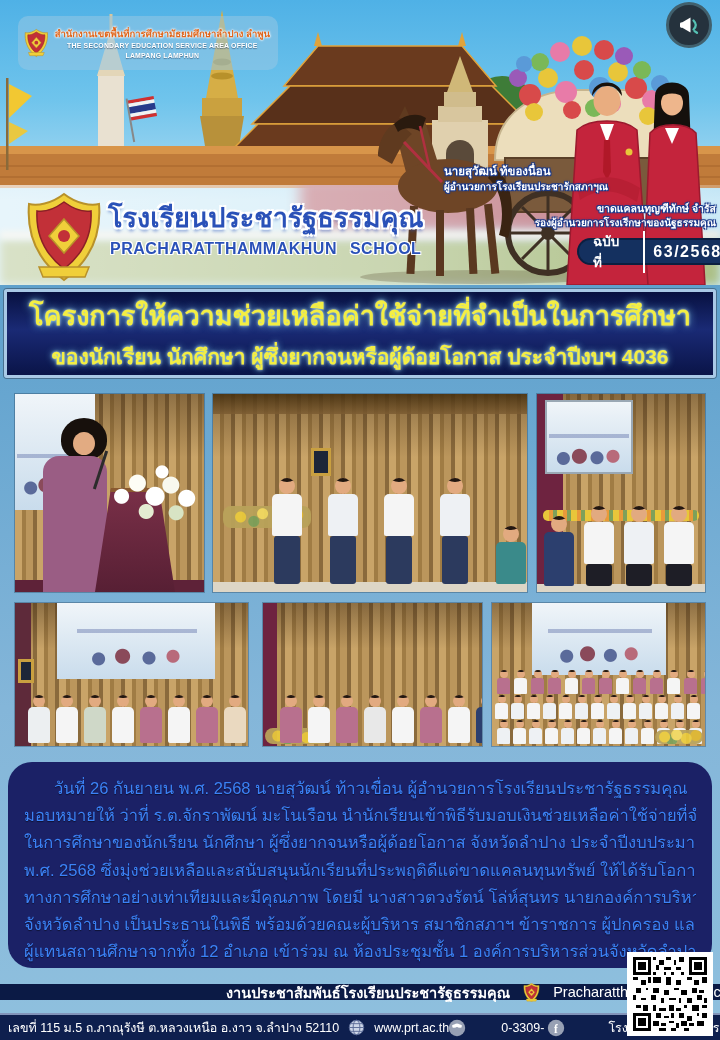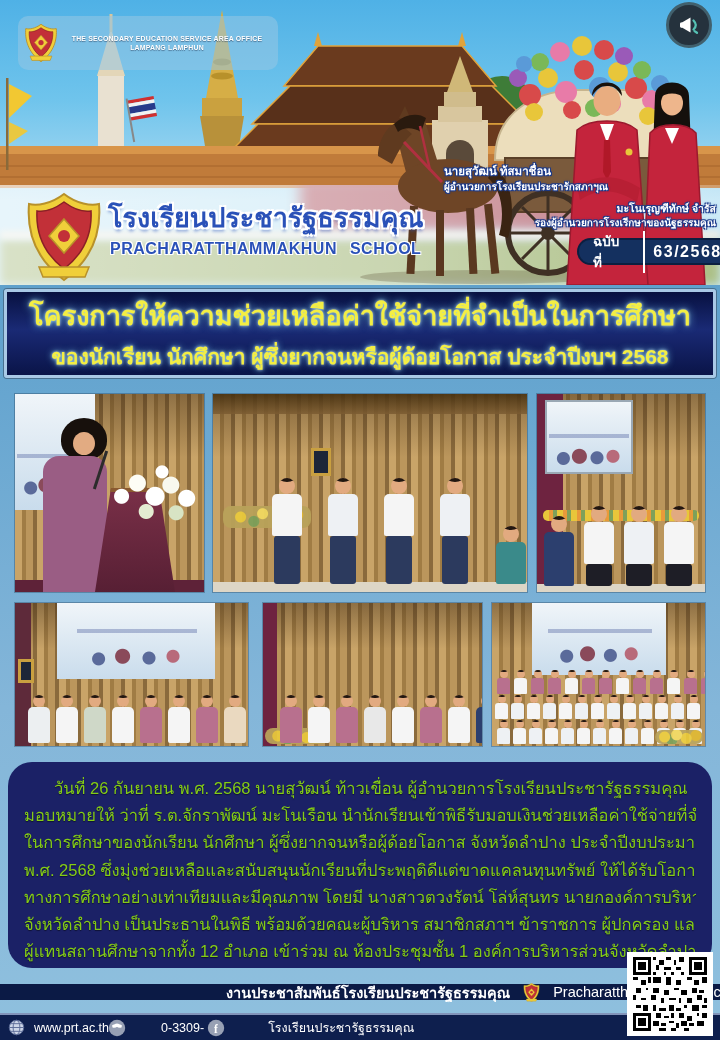--- a/index.html
+++ b/index.html
@@ -108,21 +108,21 @@
   .cartoon { position:absolute;
     background:radial-gradient(circle at 18% 68%,#5a6a9a 6px,transparent 7px),
       radial-gradient(circle at 38% 62%,#8a4a5a 7px,transparent 8px),
       radial-gradient(circle at 60% 66%,#5a6a9a 6px,transparent 7px),
       radial-gradient(circle at 80% 62%,#b86a7a 6px,transparent 7px),
       linear-gradient(180deg,rgba(122,138,184,.55) 4px,transparent 4px); }
 
   
   .article-panel { position:absolute; left:8px; top:762px; width:704px; height:206px; background:#1b2166;
     border-radius:24px; padding:13px 16px 0 16px; overflow:hidden; }
-  .art-line { color:#84cc16; font-size:16.5px; line-height:27.2px; white-space:nowrap; overflow:hidden;
+  .art-line { color:#3b82f6; font-size:16.5px; line-height:27.2px; white-space:nowrap; overflow:hidden;
     text-shadow:0 1px 1px rgba(0,0,0,.5); }
   .art-line.first { text-indent:30px; }
 
   
   .footer-a { position:absolute; left:0; top:984px; width:720px; height:16px; background:#0b1a45;
     display:flex; align-items:center; gap:13px; padding-left:226px; color:#fff; }
   .footer-a .th { font-size:14.5px; font-weight:bold; white-space:nowrap; }
   .footer-a .en { font-size:14.5px; white-space:nowrap; }
   .footer-b { position:absolute; left:0; top:1013px; width:720px; height:27px; background:#0e1f4e;
     border-top:2px solid #8294ba; display:flex; align-items:center; gap:9px; padding-left:8px; color:#fff; }
@@ -278,20 +278,21 @@
         <path d="M577 186 C598 174 618 174 640 188 L637 202 C615 188 598 188 580 200 Z" fill="#b81f34"></path>
         <circle cx="629" cy="152" r="3.5" fill="#e8c63a"></circle>
       </g>
     </svg>
 
     <div class="office-banner">
       <svg width="34" height="42" viewBox="0 0 78 88">
           <use href="#crest"></use>
         </svg>
       <div class="office-text">
+        <div class="office-th">สำนักงานเขตพื้นที่การศึกษามัธยมศึกษาลำปาง ลำพูน</div>
         <div class="office-en">THE SECONDARY EDUCATION SERVICE AREA OFFICE</div>
         <div class="office-en">LAMPANG LAMPHUN</div>
       </div>
     </div>
 
     <div class="news-icon">
       <svg width="30" height="30" viewBox="0 0 40 40">
         <path d="M10 17 L22 10 L22 30 L10 23 Z" fill="#fff"></path>
         <rect x="8" y="16.5" width="4" height="7" rx="1.5" fill="#fff"></rect>
         <path d="M26 14 q6 6 0 12" stroke="#56c2b4" stroke-width="3" fill="none" stroke-linecap="round"></path>
@@ -299,37 +300,37 @@
       </svg>
     </div>
 
     <svg class="school-crest" viewBox="0 0 78 88">
         <use href="#crest"></use>
       </svg>
     <div class="school-name-th">โรงเรียนประชารัฐธรรมคุณ</div>
     <div class="school-name-en">PRACHARATTHAMMAKHUN SCHOOL</div>
 
     <div class="cap cap-director">
-      <div class="l1">นายสุวัฒน์  ท้สมาชื่อน</div>
+      <div class="l1">นายสุวัฒน์  ท้ของนื่อน</div>
       <div class="l2">ผู้อำนวยการโรงเรียนประชารักสภาฯุณ</div>
     </div>
     <div class="cap cap-deputy">
-      <div class="l1">มะโนเรุญฑีทักษ์ จำรัส</div>
+      <div class="l1">ขาดแคลนทุญฑีทักษ์ จำรัส</div>
       <div class="l2">รองผู้อำนวยการโรงเรีกษาของนัฐธรรมคุณ</div>
     </div>
 
     <div class="issue-badge">
       <span class="issue-label">ฉบับที่</span>
       <span class="issue-number">63/2568</span>
     </div>
   </div>
 
   <div class="title-banner">
     <div class="title-l1">โครงการให้ความช่วยเหลือค่าใช้จ่ายที่จำเป็นในการศึกษา</div>
-    <div class="title-l2">ของนักเรียน นักศึกษา ผู้ซึ่งยากจนหรือผู้ด้อยโอกาส ประจำปีงบฯ 2568</div>
+    <div class="title-l2">ของนักเรียน นักศึกษา ผู้ซึ่งยากจนหรือผู้ด้อยโอกาส ประจำปีงบฯ 4036</div>
   </div>
 
   <div class="photo" style="left:15px;top:394px;width:189px;height:198px">
     <div class="curtain"></div>
     <div class="screen" style="left:0;top:0;width:80px;height:116px"></div>
     <div class="cartoon" style="left:2px;top:60px;width:76px;height:50px"></div>
     <div class="maroon" style="left:0;bottom:0;width:100%;height:12px;background:#5e2238"></div>
     <div class="w-hair"></div>
     <div class="w-face"></div>
     <div class="w-body"></div>
@@ -668,20 +669,21 @@
     <span class="th">งานประชาสัมพันธ์โรงเรียนประชารัฐธรรมคุณ</span>
     <span class="fi">
       <svg width="17" height="19" viewBox="0 0 78 88">
           <use href="#crest"></use>
         </svg>
     </span>
     <span class="en">Pracharatthammakhun School</span>
   </div>
 
   <div class="footer-b">
+    <span>เลขที่ 115 ม.5 ถ.ภาณุรังษี ต.หลวงเหนือ อ.งาว จ.ลำปาง 52110</span>
     <span class="fi">
       <svg width="17" height="17" viewBox="0 0 20 20">
         <circle cx="10" cy="10" r="8.5" fill="#cdd6e8"></circle>
         <g stroke="#5a6a96" stroke-width="1.1" fill="none">
           <circle cx="10" cy="10" r="8.5"></circle>
             <ellipse cx="10" cy="10" rx="4" ry="8.5"></ellipse>
           <line x1="1.5" y1="10" x2="18.5" y2="10"></line>
             <line x1="2.5" y1="5.5" x2="17.5" y2="5.5"></line>
           <line x1="2.5" y1="14.5" x2="17.5" y2="14.5"></line>
         </g>

